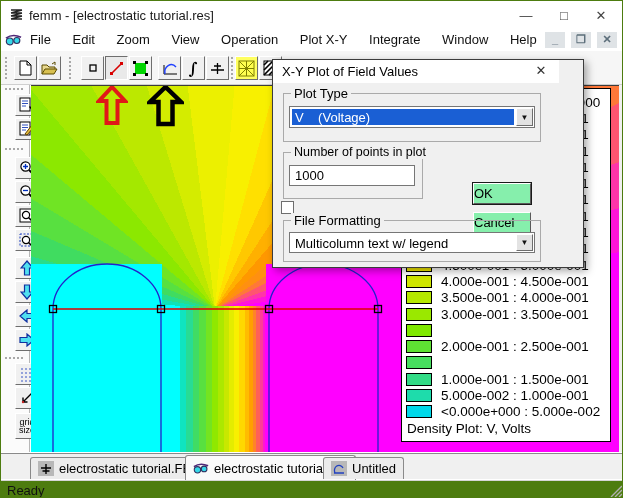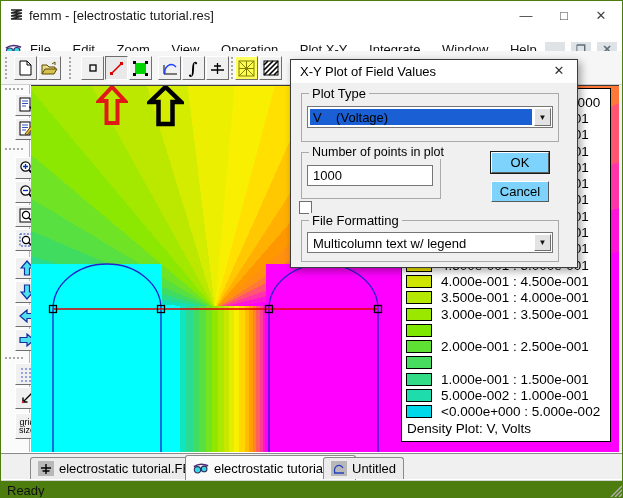--- a/index.html
+++ b/index.html
@@ -7,21 +7,21 @@
   body { font-family:"Liberation Sans", sans-serif; font-size:13px; color:#000; background:#fff; }
   .abs { position:absolute; }
   #win { position:relative; width:623px; height:498px; background:#fff; border:1px solid #4d7c0f; overflow:hidden; }
 
   
   #titlebar { left:0; top:0; width:623px; height:28px; background:#fff; }
   #title-text { left:28px; top:7px; color:#1a1a1a; }
   .cap-btn { top:6px; width:30px; height:18px; text-align:center; color:#444; font-size:13px; line-height:17px; }
 
   
-  #menubar { left:0; top:28px; width:502px; height:22px; background:#fff;margin-top:10px; }
+  #menubar { left:0; top:28px; width:502px; height:22px; background:#fff; }
   .menu-item { display:inline-block; padding:3px 9px 0 9px; height:22px; color:#111; }
   #menu-items { position:absolute; left:20px; top:0; white-space:nowrap; }
   .mdi-btn { top:3px; width:20px; height:16px; background:#dfe3e6; color:#5d6f7b; text-align:center; font-size:11px; line-height:15px; font-weight:bold; }
 
   
   #toolbar-top { left:0; top:50px; width:623px; height:34px; background:#f6f6f6; border-bottom:1px solid #cfcfcf; }
   .tb { position:absolute; top:5px; width:23px; height:24px; background:#f0f0f0;
         border:1px solid; border-color:#ffffff #6e6e6e #6e6e6e #ffffff; display:flex; align-items:center; justify-content:center; }
   .tb.pressed { border-color:#6e6e6e #ffffff #ffffff #6e6e6e; background:#e9e9e9; }
   .grip { position:absolute; top:6px; width:3px; height:22px; border-left:2px dotted #a8a8a8; }
@@ -53,35 +53,35 @@
   .arrow-svg { position:absolute; top:-2px; }
 
   
   #legend { left:370px; top:2px; width:210px; height:354px; background:#fff; border:1px solid #000; }
   .lg-row { display:flex; align-items:center; height:16.3px; padding-left:4px; }
   .lg-sw { width:26px; height:13px; border:1px solid #000; margin-right:9px; flex:none; }
   .lg-lb { font-size:13.5px; white-space:pre; }
   #legend-title { position:absolute; left:5px; top:332px; font-size:13.5px; }
 
   
-  #dialog { left:289px; top:58px; width:288px; height:209px; background:#f0f0f0; border:1px solid #3c3c3c;
+  #dialog { left:271px; top:58px; width:312px; height:209px; background:#f0f0f0; border:1px solid #3c3c3c;
             box-shadow:3px 3px 8px rgba(0,0,0,0.35); z-index:50; }
   #dlg-title { left:0; top:0; width:286px; height:23px; background:#fff; }
   #dlg-title-text { left:9px; top:4px; }
   #dlg-close { right:10px; top:3px; width:16px; height:16px; text-align:center; color:#333; font-size:13px; line-height:16px; }
   .groupbox { position:absolute; border:1px solid #aaaaaa; }
   .gb-label { position:absolute; top:-8px; left:7px; background:#f0f0f0; padding:0 3px; white-space:nowrap; }
   .combo { position:absolute; height:22px; background:#fff; border:1px solid #767676; }
   .combo-text { position:absolute; left:2px; top:2px; right:20px; bottom:2px; padding:1px 0 0 3px; white-space:pre; }
-  .combo-text.selected { background:#1a5fd4; color:#000000; }
+  .combo-text.selected { background:#1a5fd4; color:#ffffff; }
   .combo-arrow { position:absolute; right:1px; top:1px; width:17px; height:18px; background:#e3e3e3;
                  border:1px solid; border-color:#ffffff #6e6e6e #6e6e6e #ffffff;
                  font-size:8px; text-align:center; line-height:17px; color:#111; }
-  .dlg-btn { position:absolute; width:58px; height:21px; background:#7dd3fc; text-align:center; line-height:19px;
-             border:1px solid; border-color:#ffffff #5a5a5a #5a5a5a #ffffff; }
+  .dlg-btn { position:absolute; width:58px; height:21px; background:#86efac; text-align:left; line-height:19px;
+             border:1px solid; border-color:#ffffff #5a5a5a #5a5a5a #ffffff;margin-top:31px; }
   .dlg-btn.default { outline:1px solid #1a1a1a; }
   #chk-box { position:absolute; left:8px; top:141px; width:13px; height:13px; background:#fff; border:1px solid #6e6e6e; }
   #chk-label { position:absolute; left:27px; top:139px; white-space:pre; }
   .txt-input { position:absolute; background:#fff; border:1px solid #767676; padding:2px 0 0 5px; }
 
   
   #tabstrip { left:0; top:452px; width:623px; height:26px; background:#f0f0f0; border-top:1px solid #8a8a8a; }
   .tab { position:absolute; top:3px; height:22px; background:#ececec; border:1px solid #8a8a8a; border-bottom:none;
          border-radius:3px 3px 0 0; display:flex; align-items:center; padding:0 7px; }
   .tab.active { top:1px; height:25px; background:#fafafa; }

